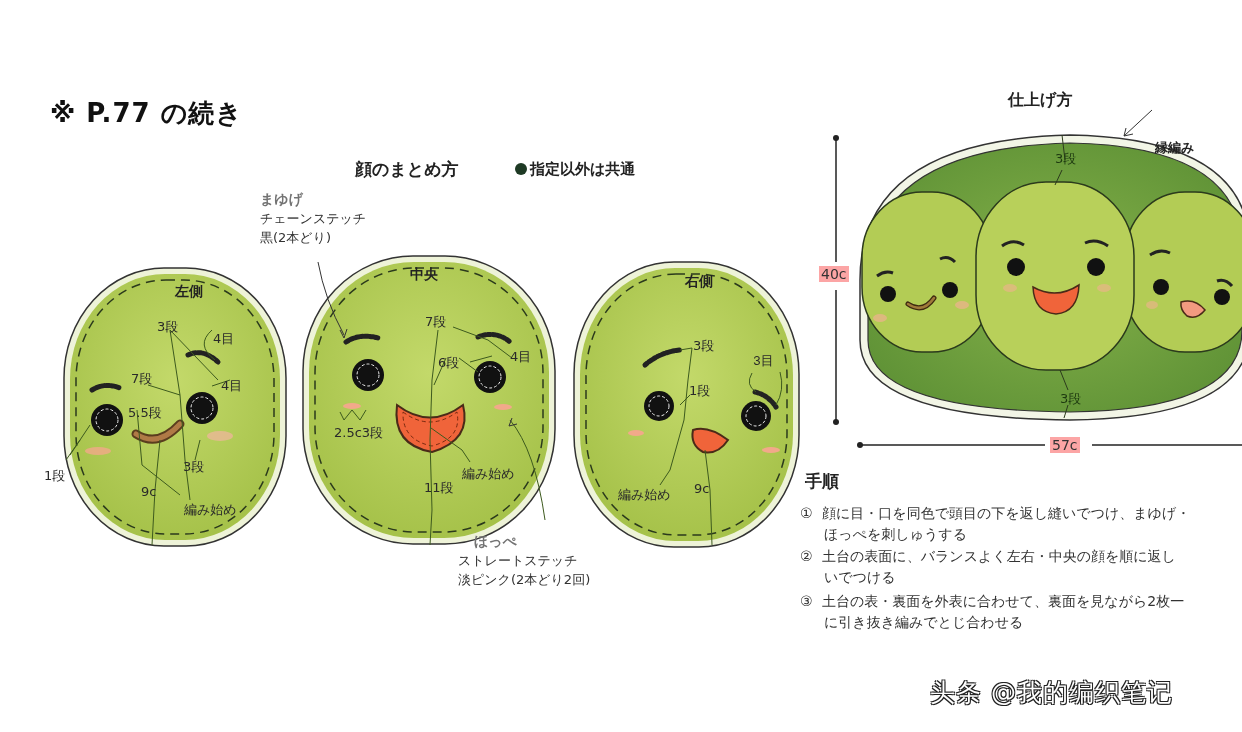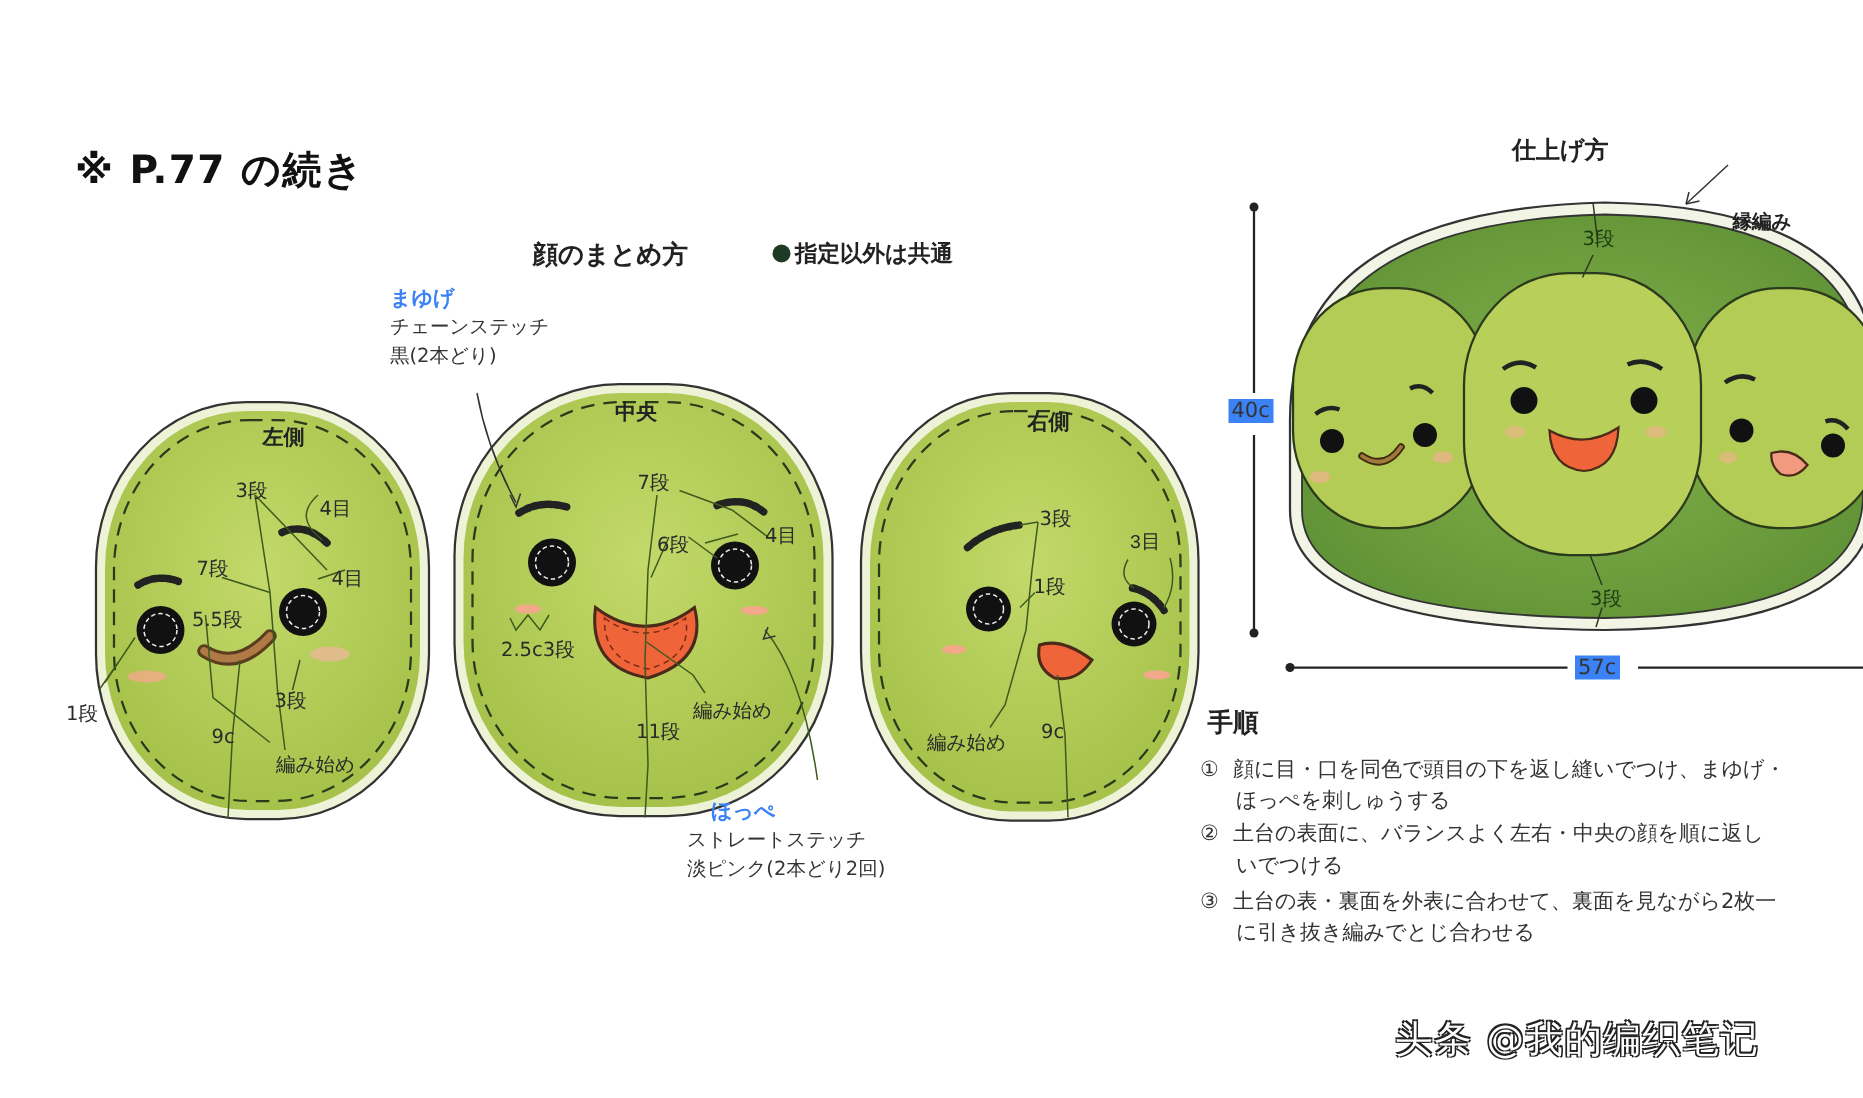--- a/index.html
+++ b/index.html
@@ -4,27 +4,27 @@
 <style>
   html,body{margin:0;padding:0;}
   body{width:1242px;height:732px;background:#ffffff;position:relative;overflow:hidden;
        font-family:"DejaVu Sans","Liberation Sans",sans-serif;color:#222;}
   .abs{position:absolute;}
   .title{left:50px;top:96px;font-size:26px;font-weight:bold;color:#111;letter-spacing:1px;}
   .subtitle{left:355px;top:158px;font-size:17px;font-weight:bold;color:#222;}
   .note{left:515px;top:160px;font-size:15px;font-weight:bold;color:#222;}
   .note .dot{display:inline-block;width:12px;height:12px;border-radius:50%;background:#1e3a24;margin-right:3px;vertical-align:-1px;}
   .callout{font-size:13px;line-height:19px;color:#333;}
-  .callout b{font-size:14px;color:#3b82f6;}
+  .callout b{font-size:14px;color:#737373;}
   .lbl{font-size:13px;color:#2a2a2a;white-space:nowrap;text-align:right;}
   .facetitle{font-size:14px;font-weight:bold;color:#222;text-align:right;}
   svg{position:absolute;left:0;top:0;}
   .fin-title{left:1008px;top:90px;font-size:16px;font-weight:bold;color:#222;}
   .fin-edge{left:1155px;top:100px;font-size:13px;font-weight:bold;color:#222;margin-top:39px;}
-  .dim{font-size:14px;color:#333;background:#3b82f6;padding:0 2px;text-align:right;}
+  .dim{font-size:14px;color:#333;background:#fca5a5;padding:0 2px;text-align:right;}
   .steps-title{left:805px;top:470px;font-size:17px;font-weight:bold;color:#222;}
   .step{left:800px;font-size:14px;line-height:21px;color:#333;width:460px;}
   .step .num{display:inline-block;width:22px;}
   .step .cont{padding-left:24px;}
   .watermark{left:930px;top:676px;font-size:25px;color:#fff;
      text-shadow:-1px -1px 0 #222,1px -1px 0 #222,-1px 1px 0 #222,1px 1px 0 #222;letter-spacing:1px;}
 </style>
 </head>
 <body>
 

